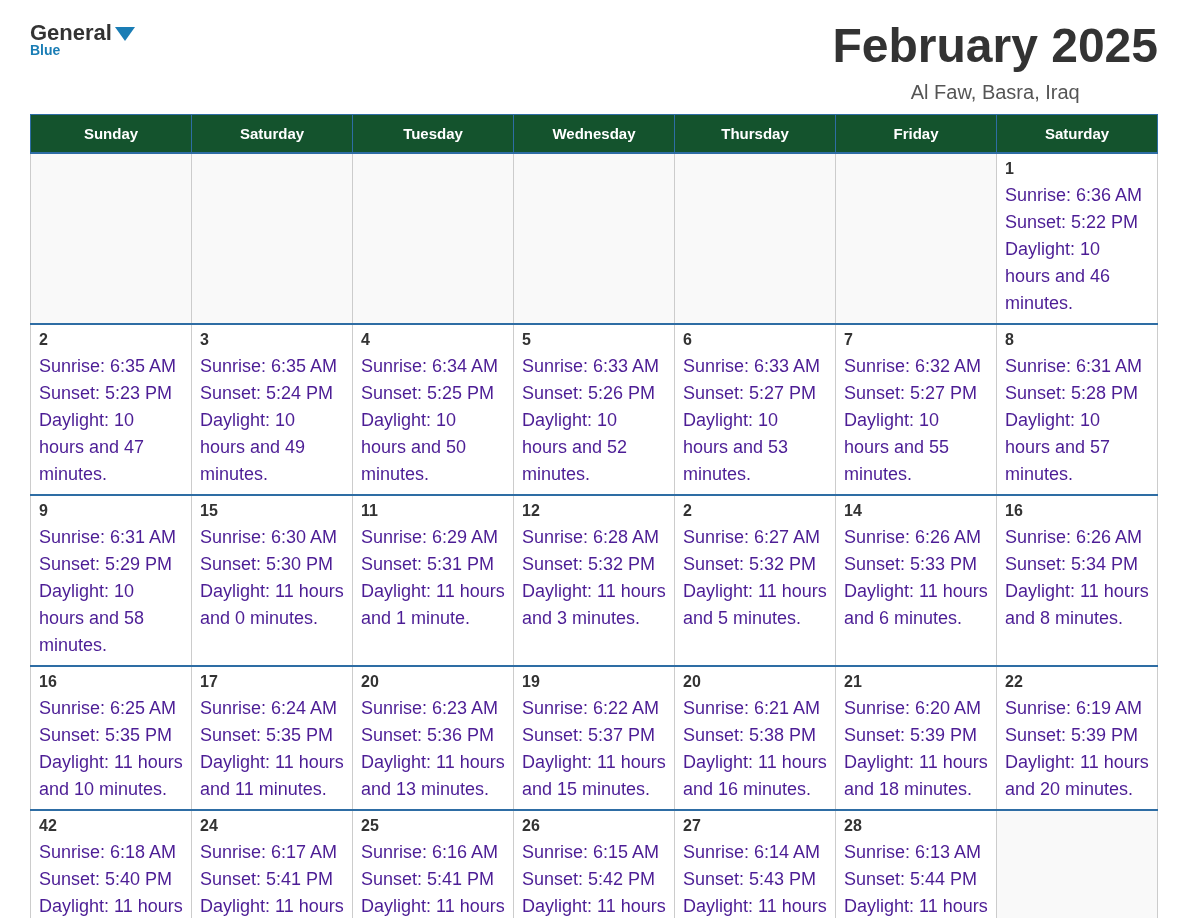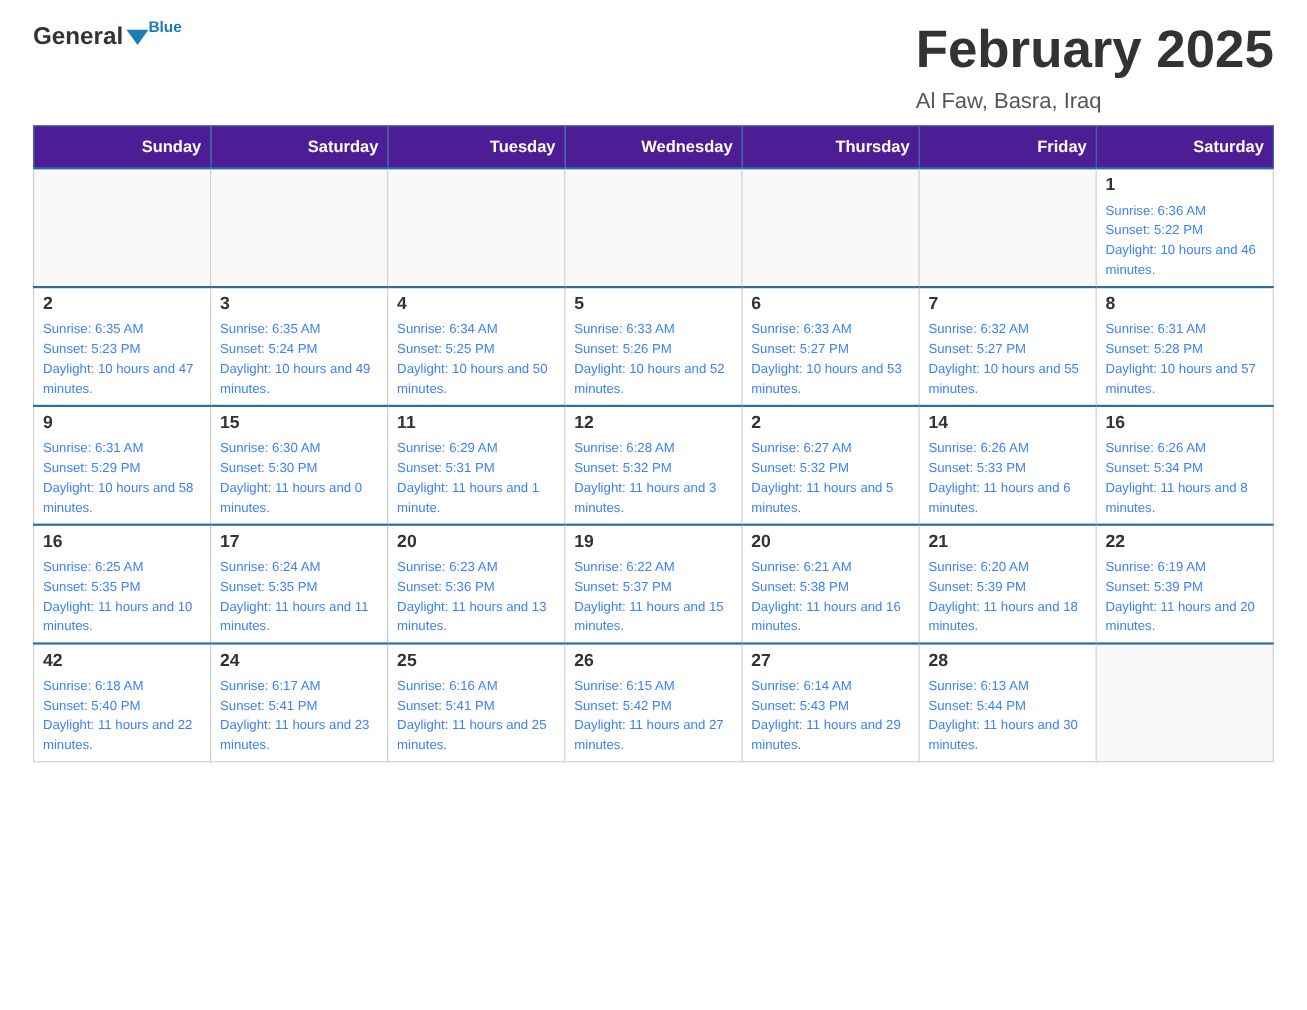--- a/index.html
+++ b/index.html
@@ -10,21 +10,21 @@
       color: #333;
     }
     .header {
       display: flex;
       justify-content: space-between;
       align-items: flex-start;
       margin-bottom: 10px;
     }
     .logo {
       display: flex;
-      flex-direction: row;
+      flex-direction: column;
       align-items: flex-start;
       justify-content: center;
     }
     .logo-general {
       font-size: 22px;
       font-weight: bold;
       color: #333;
       display: flex;
       align-items: center;
     }
@@ -38,45 +38,45 @@
       margin-left: 3px;
       margin-bottom: -2px;
     }
     .logo-blue {
       font-size: 14px;
       font-weight: bold;
       color: #1a7db5;
       margin-top: -4px;
     }
     .title-block {
-      text-align: left;
+      text-align: center;
     }
     .month-title {
       font-size: 48px;
       font-weight: bold;
       color: #333;
       line-height: 1.1;
     }
     .location {
       font-size: 20px;
       color: #555;
       margin-top: 8px;
     }
     .calendar {
       width: 100%;
       border-collapse: collapse;
       margin-top: 8px;
     }
     .calendar thead tr th {
-      background-color: #4c1d95;
+      background-color: #14532d;
       color: #fff;
       font-size: 15px;
       font-weight: bold;
       padding: 10px 8px;
-      text-align: right;
+      text-align: center;
       border: 1px solid #2e6da4;
       margin-left: 32px;
     }
     .calendar tbody tr td {
       vertical-align: top;
       border: 1px solid #ccc;
       border-top: 2px solid #2e6da4;
       padding: 6px 8px;
       font-size: 12px;
       color: #444;
@@ -84,22 +84,22 @@
       min-height: 100px;
     }
     .day-number {
       font-size: 16px;
       font-weight: bold;
       color: #333;
       display: block;
       margin-bottom: 4px;
     }
     .day-info {
-      font-size: 12px;
-      color: #3b82f6;
+      font-size: 18px;
+      color: #4c1d95;
       line-height: 1.5;
     }
     .empty-cell {
       background: #f9f9f9;
     }
     .calendar tbody tr td:first-child {
       border-left: 1px solid #ccc;
     }
   </style>
 </head>

